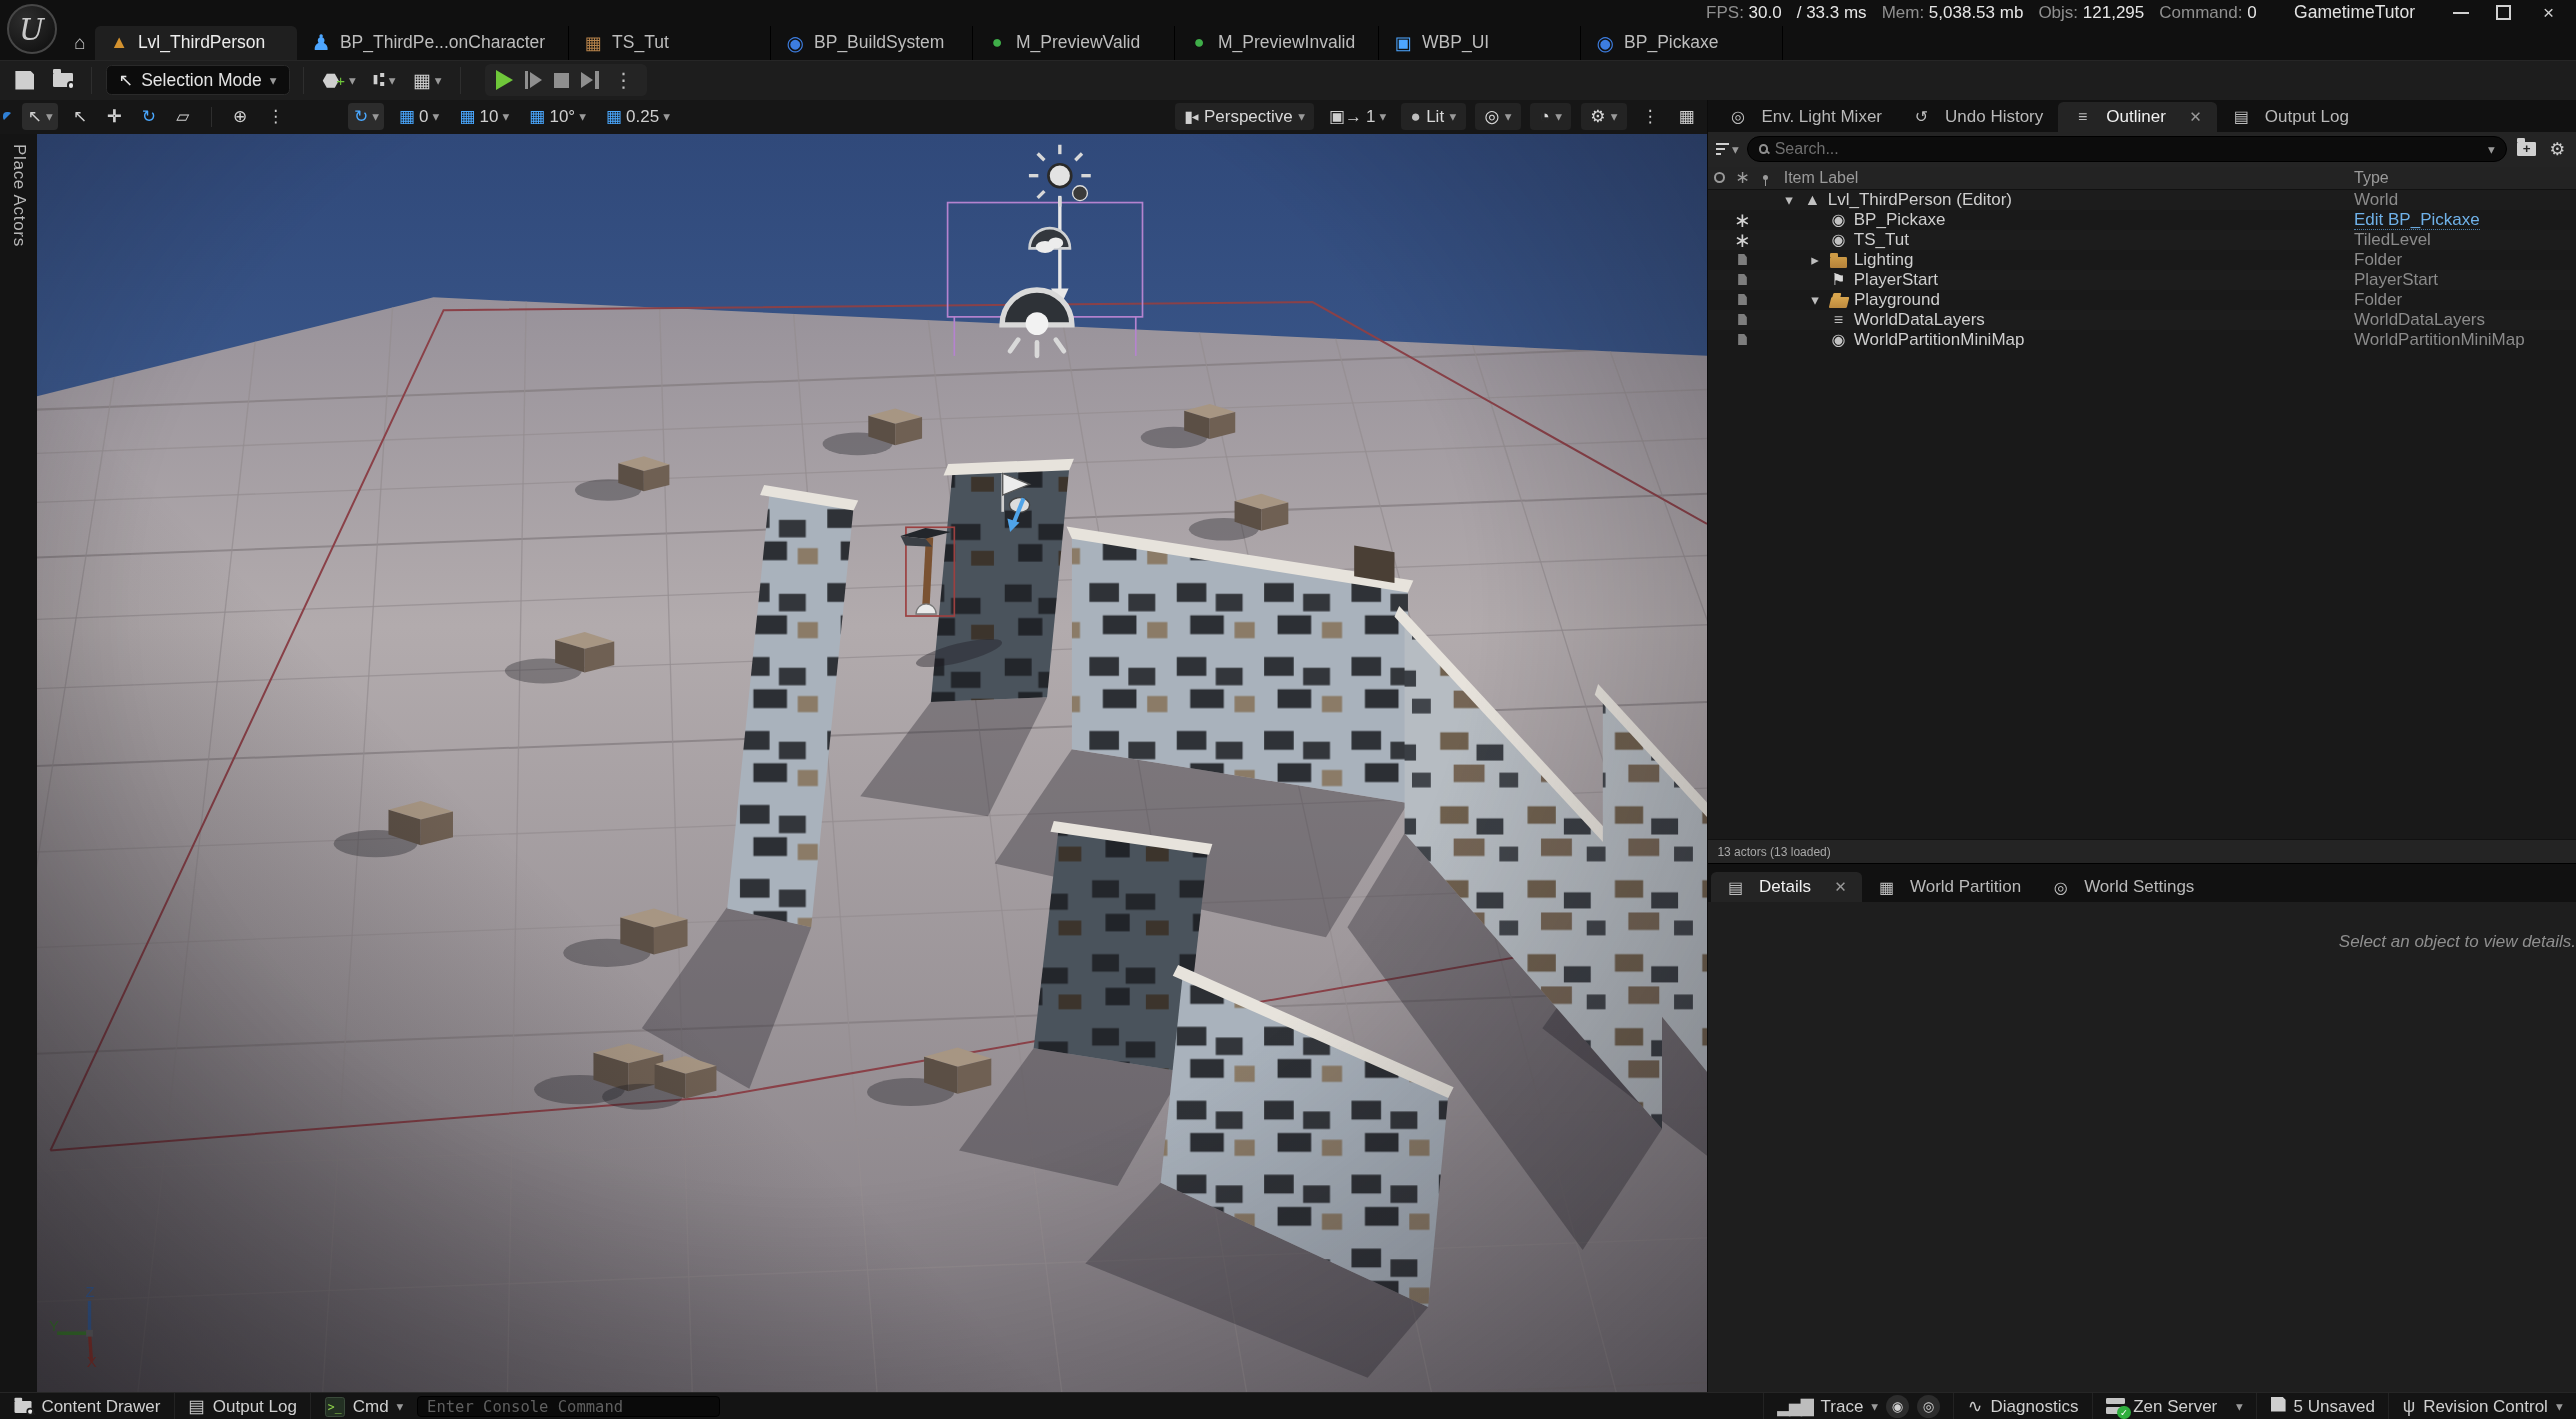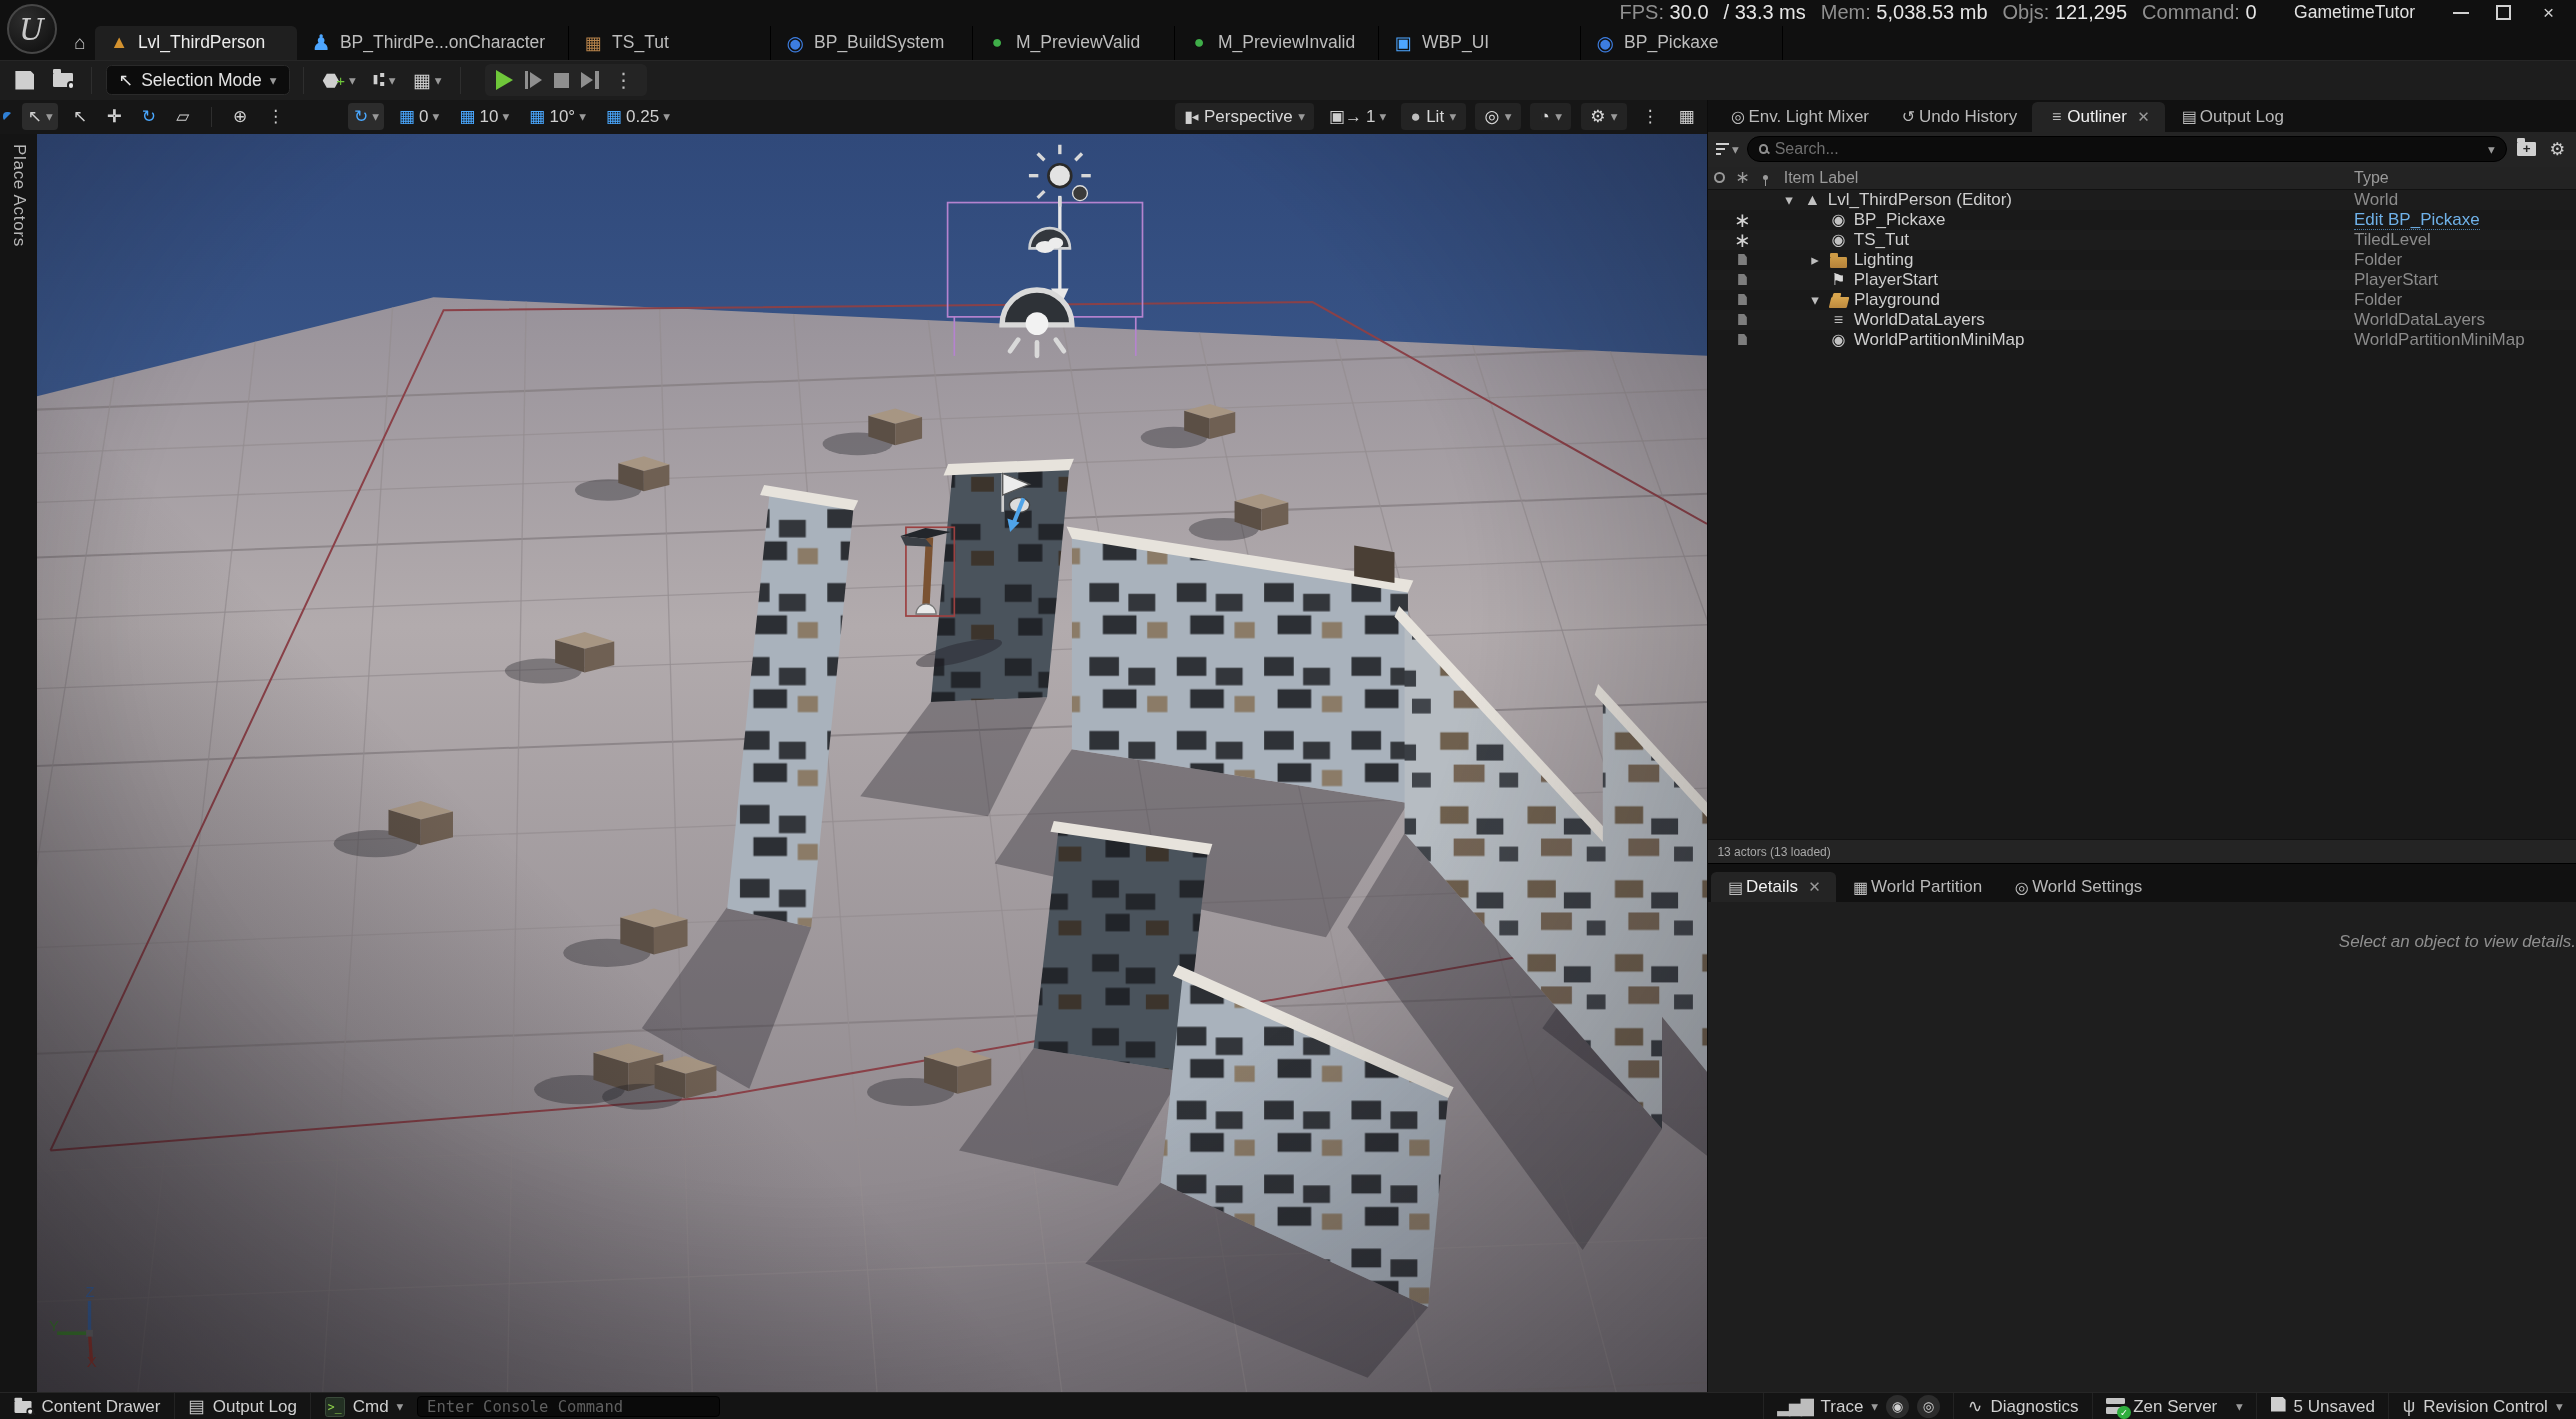--- a/index.html
+++ b/index.html
@@ -9,21 +9,21 @@
 
   
   .titlebar { height:25.5px; background:#101010; display:flex; align-items:center; position:relative; z-index:5; }
   .ue-logo { position:absolute; left:6.7px; top:4px; width:50px; height:50px; border-radius:50%;
     background:radial-gradient(circle at 35% 30%, #2e2e2e, #0c0c0c); border:2px solid #474747;
     display:flex; align-items:center; justify-content:center; font-family:"DejaVu Serif", serif;
     font-size:30px; font-style:italic; color:#c9c9c9; z-index:9; }
   .menus { display:flex; gap:9.4px; margin-left:75px; }
   .menu-item { font-size:17.5px; color:#d6d6d6; padding:2.7px 10.8px; cursor:default; }
   .tb-right { margin-left:auto; display:flex; align-items:center; gap:17.5px; padding-right:10.8px; }
-  .stats { display:flex; gap:15px; font-size:20px; }
+  .stats { display:flex; gap:15px; font-size:17px; }
   .stat .lbl { color:#8f8f8f; }
   .stat .val { color:#e6e6e6; }
   .session { font-size:17.5px; color:#e2e2e2; margin:0 20px; }
   .winbtns { display:flex; gap:23px; align-items:center; margin-right:6.7px; }
   .winbtn { color:#d0d0d0; font-size:19px; width:20px; text-align:center; }
   .btn-max { width:15px; height:15px; border:2px solid #d0d0d0; }
   .btn-min { width:16px; height:0; border-bottom:2.7px solid #d0d0d0; }
 
   
   .tabbar { height:34px; background:#101010; display:flex; align-items:flex-end; padding-left:65px; position:relative; }
@@ -83,21 +83,21 @@
   .viewport { flex:1; position:relative; overflow:hidden; background:#3a5786; }
   .viewport svg.scene { position:absolute; inset:0; width:100%; height:100%; }
   .vignette { position:absolute; inset:0; pointer-events:none;
     background:radial-gradient(ellipse at 46% 38%, rgba(0,0,0,0) 52%, rgba(16,14,20,.42) 100%),
                linear-gradient(45deg, rgba(12,11,16,.5) 0%, rgba(12,11,16,0) 35%); }
   .axis-gizmo { position:absolute; left:12px; bottom:25.5px; }
 
   
   .right-panel { width:869px; background:#1b1b1b; border-left:1.3px solid #0c0c0c; display:flex; flex-direction:column; }
   .panel-tabs { height:32px; background:#111; display:flex; align-items:flex-end; padding-left:5.4px; }
-  .ptab { height:30px; display:flex; align-items:center; gap:1px; padding:0 15px; font-size:17px; color:#b9b9b9; }
+  .ptab { height:30px; display:flex; align-items:center; gap:14px; padding:0 15px; font-size:17px; color:#b9b9b9; }
   .ptab.active { background:#242424; color:#f0f0f0; border-radius:5.4px 5.4px 0 0; }
   .ptab .close { display:none; color:#9a9a9a; margin-left:9.4px; font-size:15px; }
   .ptab.closable .close { display:inline; }
   .p-ico { width:19px; text-align:center; font-size:16px; color:#bdbdbd; }
   [data-icon="light-mixer"]::before { content:"◎"; }
   [data-icon="undo-history"]::before { content:"↺"; }
   [data-icon="outliner"]::before { content:"≡"; }
   [data-icon="output-log"]::before { content:"▤"; }
   [data-icon="details"]::before { content:"▤"; }
   [data-icon="world-partition"]::before { content:"▦"; }

